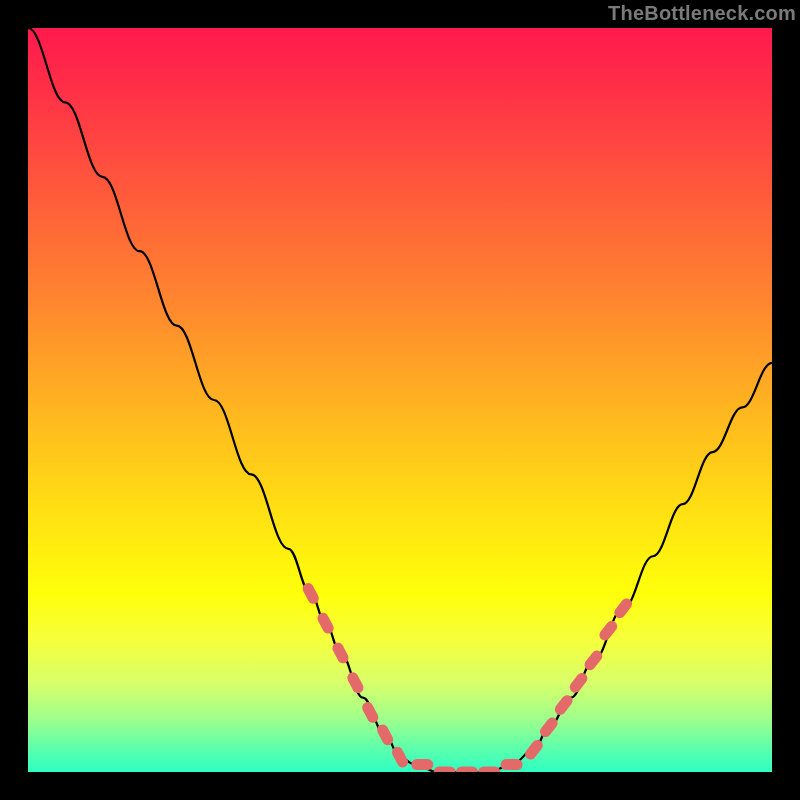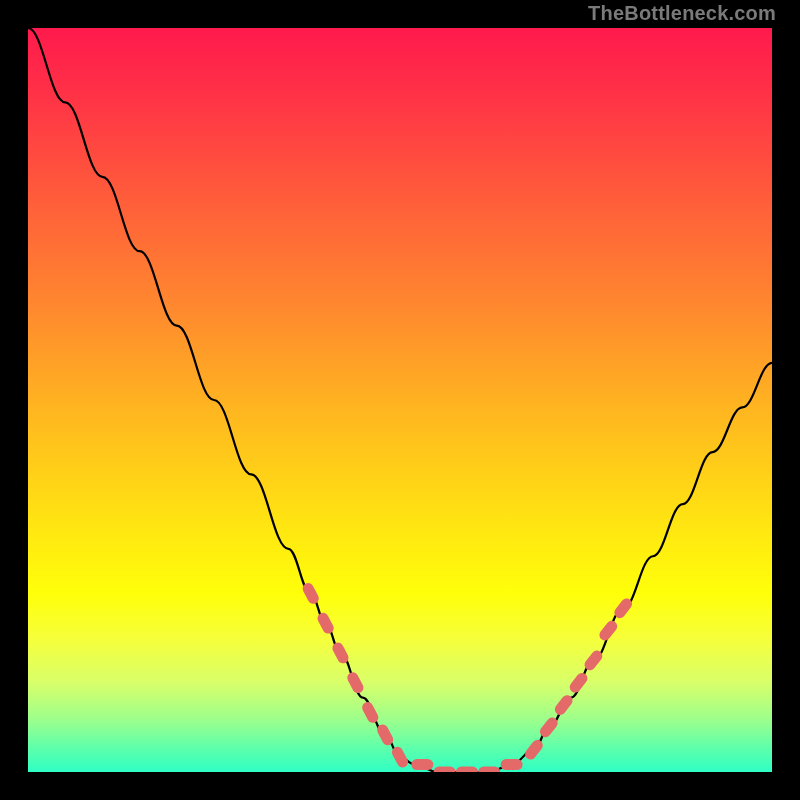--- a/index.html
+++ b/index.html
@@ -10,21 +10,21 @@
       #ff5a3b 22%,
       #ff8a2e 38%,
       #ffb81f 52%,
       #ffe312 66%,
       #ffff0a 76%,
       #f6ff3a 82%,
       #d8ff6a 88%,
       #9cff8c 93%,
       #5affad 97%,
       #2fffc4 100%)}
-  .watermark{position:absolute;top:2px;right:24px;color:#7a7a7a;font:600 20px Arial,Helvetica,sans-serif;
+  .watermark{position:absolute;top:2px;right:4px;color:#7a7a7a;font:600 20px Arial,Helvetica,sans-serif;
     letter-spacing:.2px;user-select:none}
   svg{position:absolute;left:28px;top:28px}
 </style>
 </head>
 <body>
 
 <div class="plot-area"></div>
 
 <svg width="744" height="744">
   <path id="curve-path" fill="none" stroke="#000" stroke-width="2.2" d="M0 0 C 14.880000000000003 0 22.32 74.39999999999998 37.2 74.39999999999998 C 52.080000000000005 74.39999999999998 59.52 148.79999999999995 74.4 148.79999999999995 C 89.28 148.79999999999995 96.72 223.20000000000005 111.6 223.20000000000005 C 126.48 223.20000000000005 133.92000000000002 297.6 148.8 297.6 C 163.68 297.6 171.12 372 186 372 C 200.88 372 208.32 446.4 223.2 446.4 C 238.07999999999998 446.4 245.51999999999998 520.8 260.4 520.8 C 269.328 520.8 273.79200000000003 565.44 282.72 565.44 C 288.672 565.44 291.648 595.2 297.6 595.2 C 303.552 595.2 306.52799999999996 624.96 312.47999999999996 624.96 C 321.40799999999996 624.96 325.872 669.6 334.8 669.6 C 343.728 669.6 348.192 706.8 357.12 706.8 C 363.072 706.8 366.048 729.12 372 729.12 C 377.952 729.12 380.928 736.56 386.88 736.56 C 395.808 736.56 400.27200000000005 744 409.20000000000005 744 C 418.12800000000004 744 422.592 744 431.52 744 C 437.472 744 440.448 744 446.4 744 C 452.352 744 455.328 744 461.28 744 C 470.20799999999997 744 474.672 736.56 483.6 736.56 C 492.528 736.56 496.992 721.68 505.92 721.68 C 511.872 721.68 514.848 699.36 520.8 699.36 C 529.728 699.36 534.192 669.6 543.12 669.6 C 552.048 669.6 556.5120000000001 632.4 565.44 632.4 C 577.344 632.4 583.296 580.3199999999999 595.2 580.3199999999999 C 607.104 580.3199999999999 613.0559999999999 528.24 624.9599999999999 528.24 C 636.8639999999999 528.24 642.816 476.16 654.72 476.16 C 666.624 476.16 672.576 424.08 684.48 424.08 C 696.384 424.08 702.336 379.44 714.24 379.44 C 726.144 379.44 732.096 334.79999999999995 744 334.79999999999995"></path>

